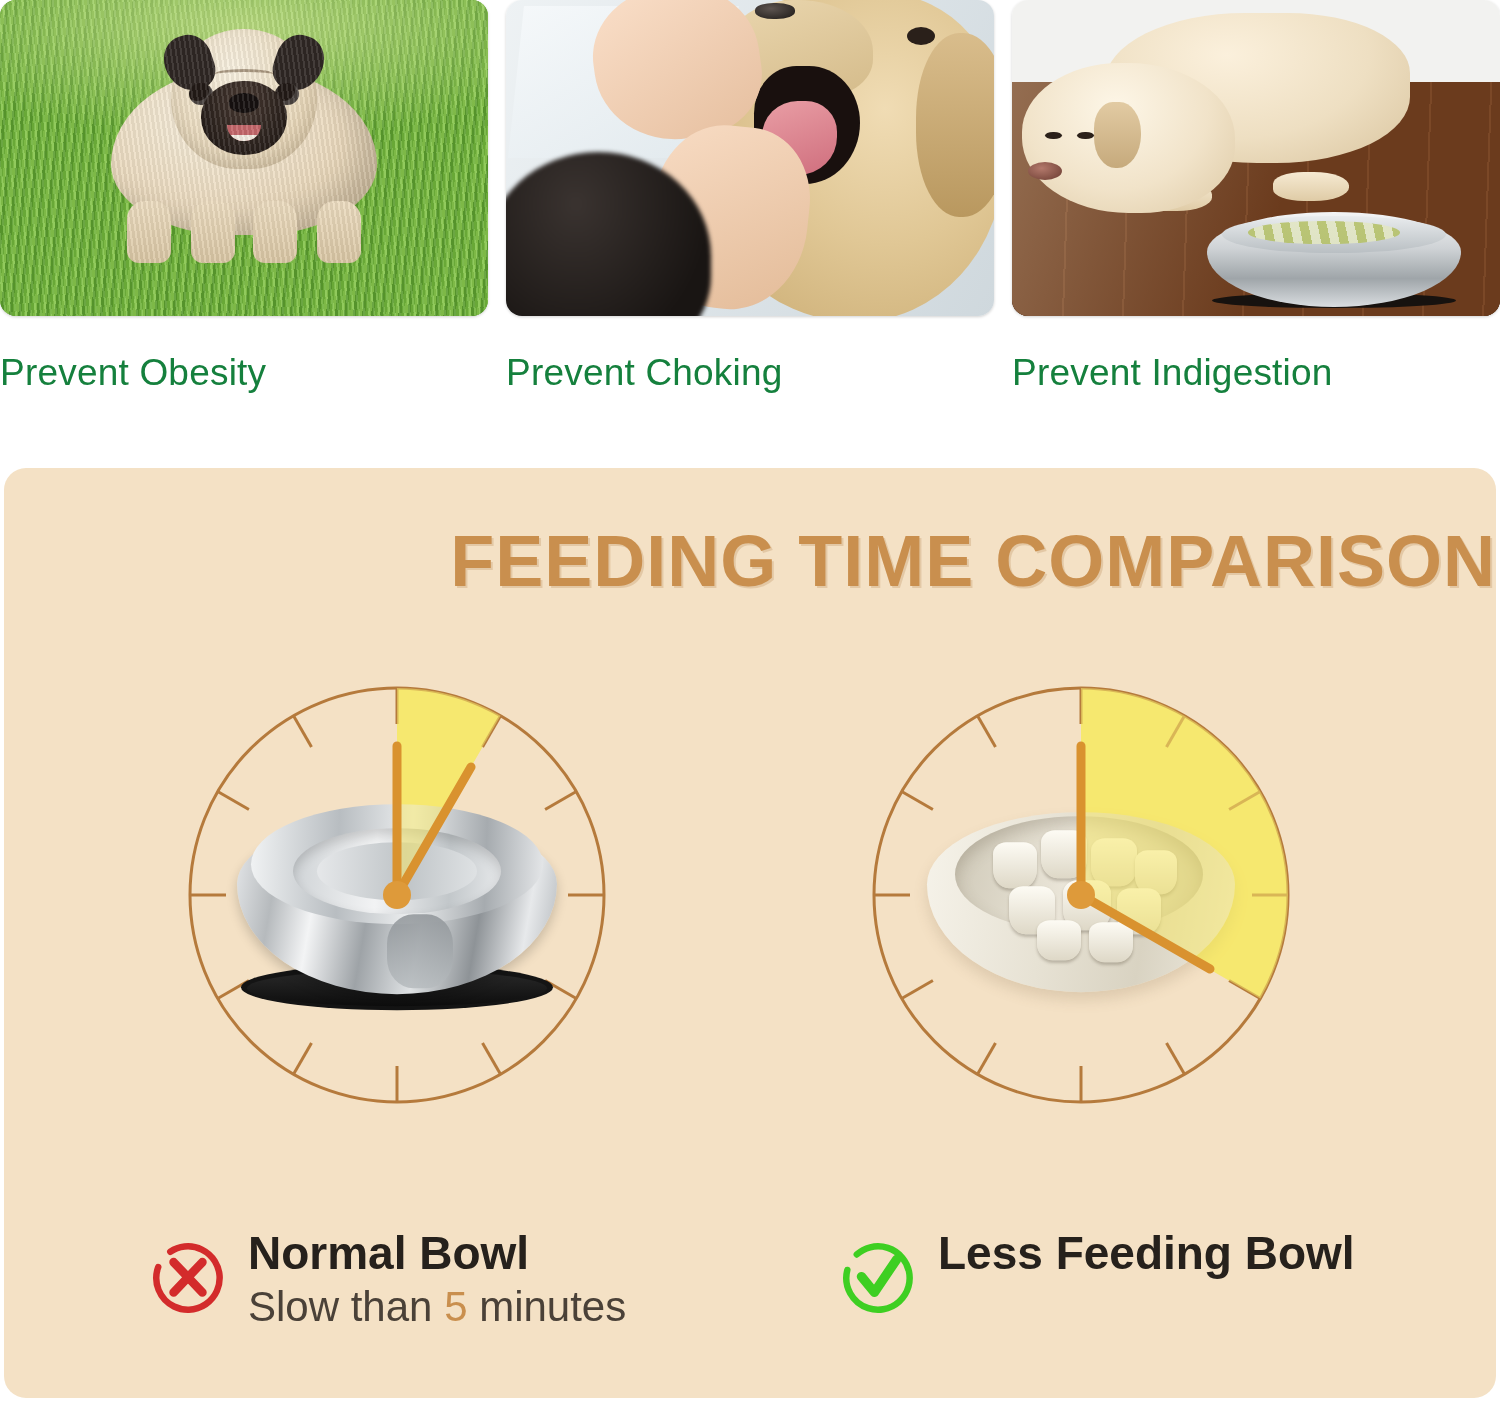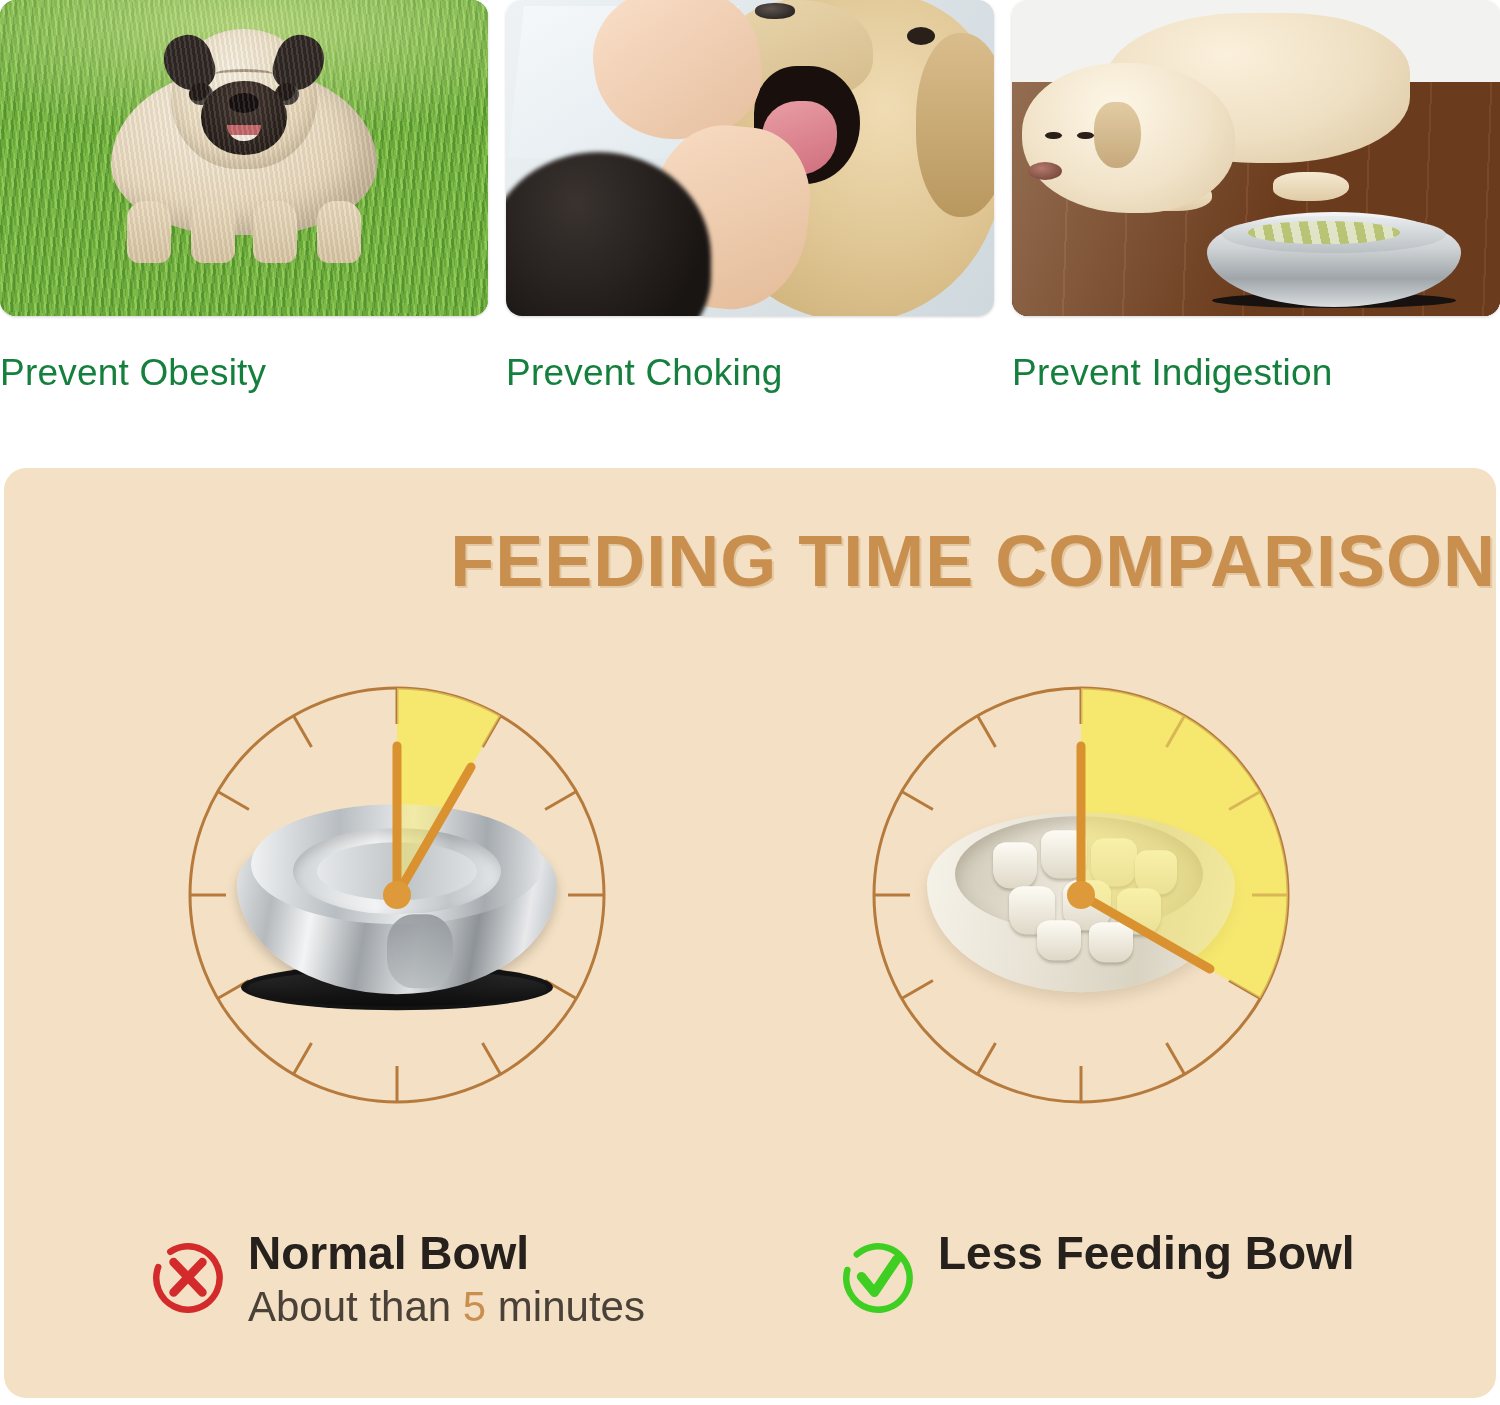--- a/index.html
+++ b/index.html
@@ -354,21 +354,21 @@
     <div class="results">
 
       <div class="result left">
         <svg class="badge" viewBox="0 0 100 100">
           <path d="M50 6 A44 44 0 1 1 49.9 6 Z" fill="none" stroke="#D32B2B" stroke-width="9" stroke-linecap="round" stroke-dasharray="248 30" transform="rotate(-34 50 50)"></path>
           <path d="M30 28 L70 70" stroke="#D32B2B" stroke-width="12" stroke-linecap="round"></path>
           <path d="M70 28 L30 70" stroke="#D32B2B" stroke-width="12" stroke-linecap="round"></path>
         </svg>
         <div class="result-text">
           <div class="result-title">Normal Bowl</div>
-          <div class="result-sub"><span>About than </span><span class="num">5</span><span> minutes</span></div>
+          <div class="result-sub"><span>Slow than </span><span class="num">5</span><span> minutes</span></div>
         </div>
       </div>
 
       <div class="result right">
         <svg class="badge" viewBox="0 0 100 100">
           <path d="M50 6 A44 44 0 1 1 49.9 6 Z" fill="none" stroke="#3ECF22" stroke-width="9" stroke-linecap="round" stroke-dasharray="250 28" transform="rotate(-42 50 50)"></path>
           <path d="M27 48 L45 70 L76 24" fill="none" stroke="#3ECF22" stroke-width="13" stroke-linecap="round" stroke-linejoin="round"></path>
         </svg>
         <div class="result-text">
           <div class="result-title">Less Feeding Bowl</div>

